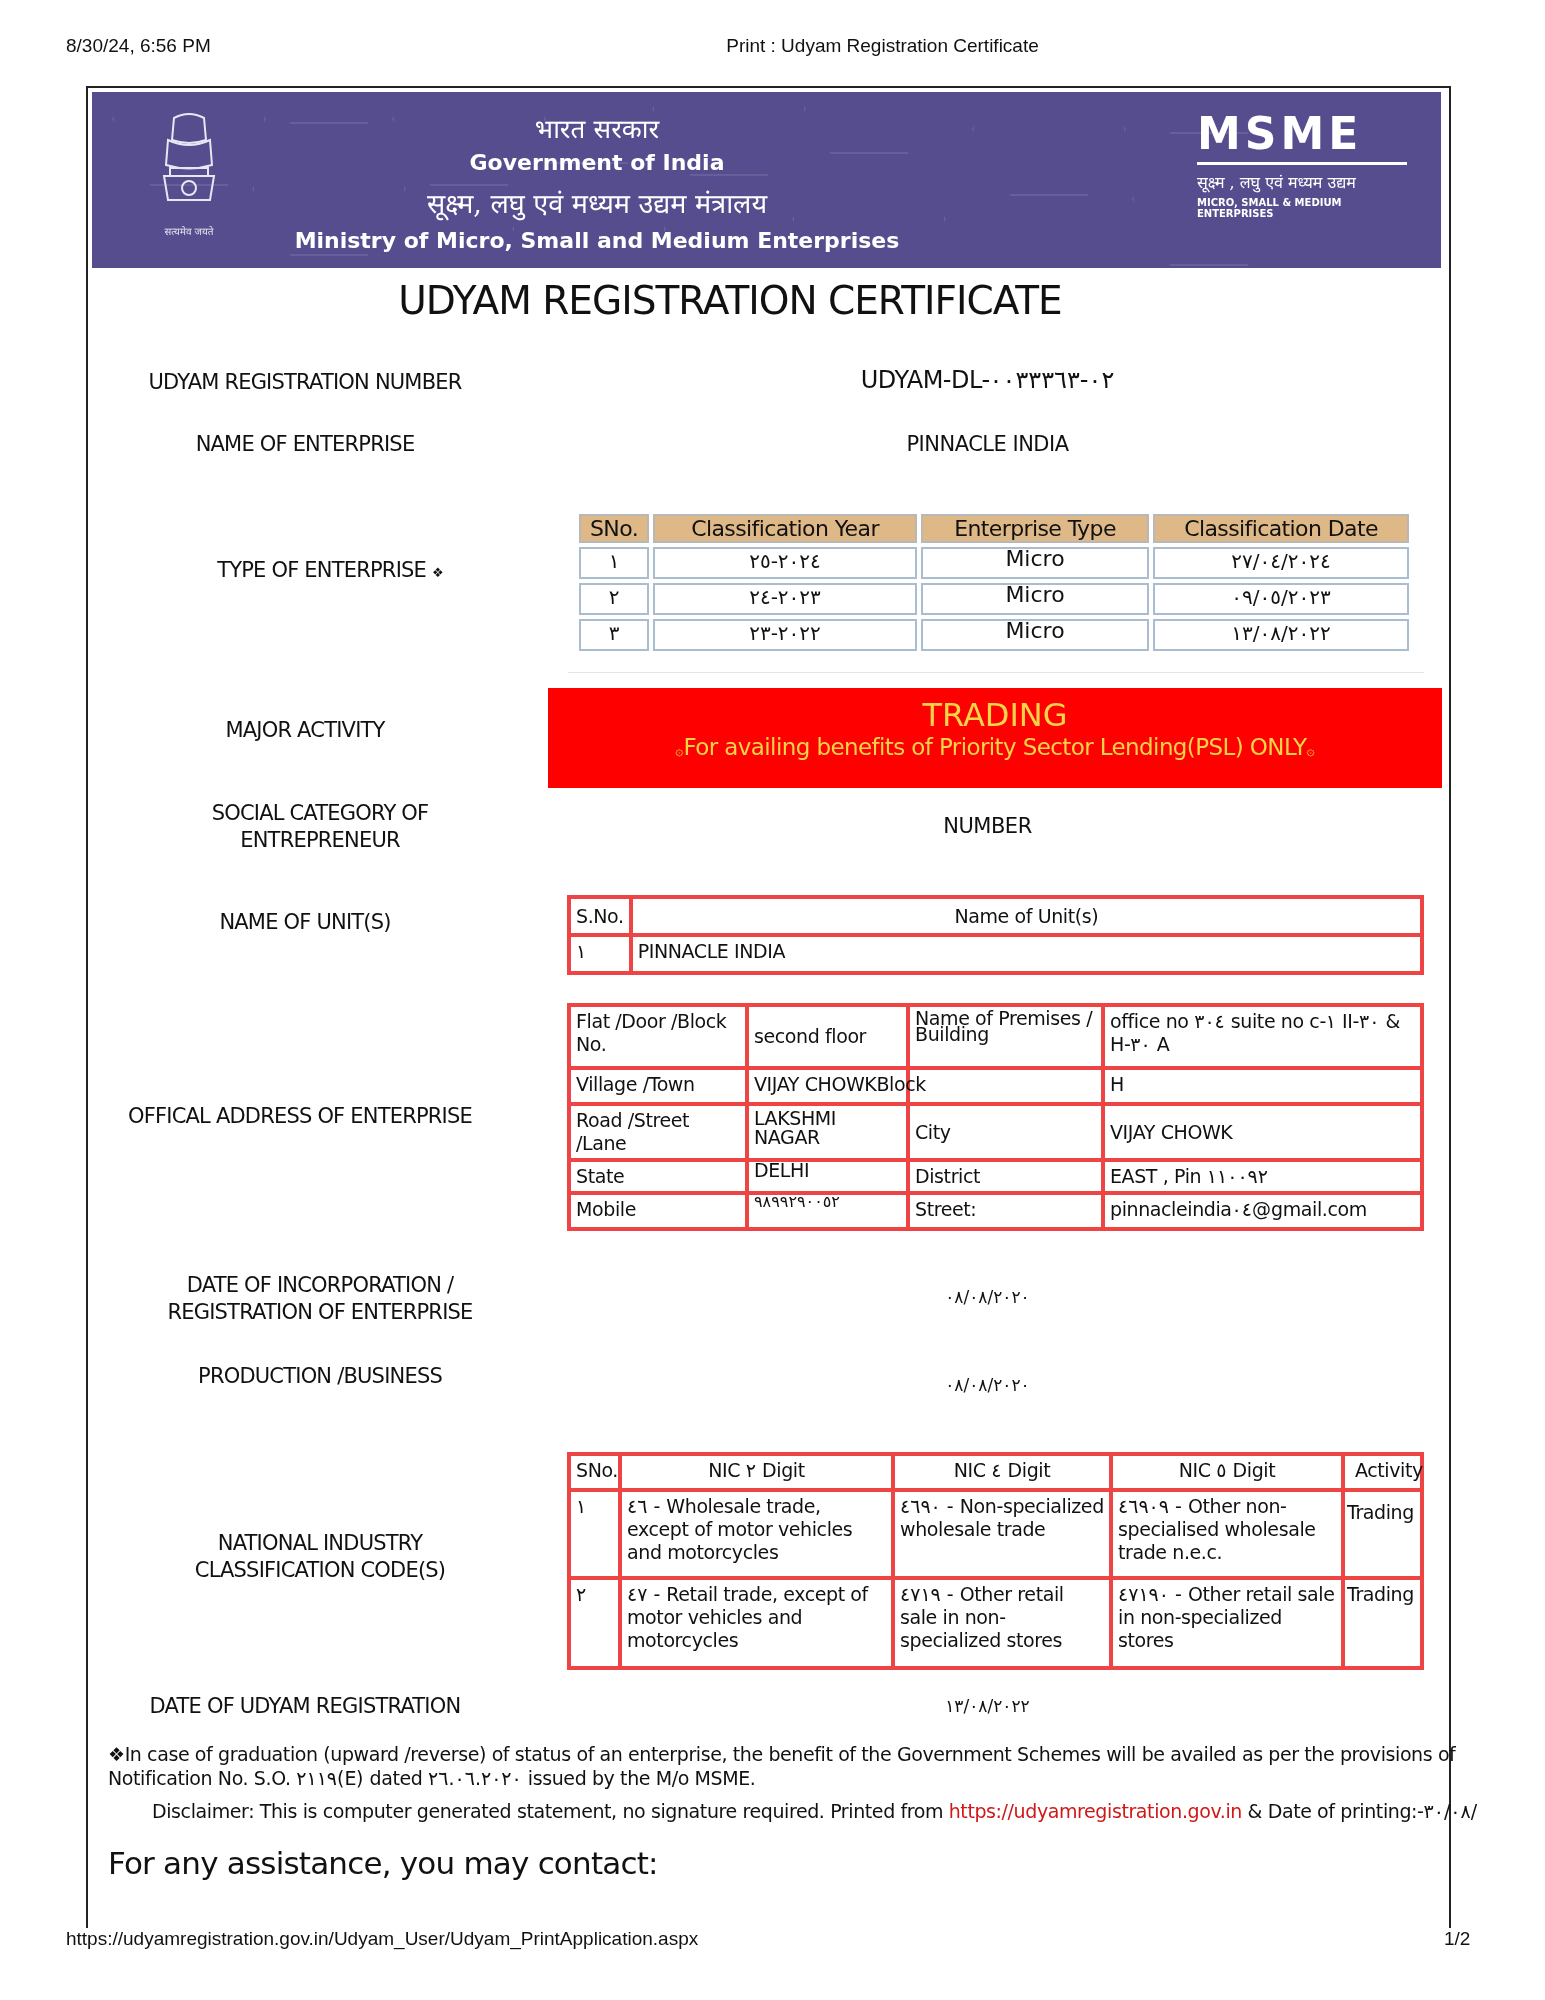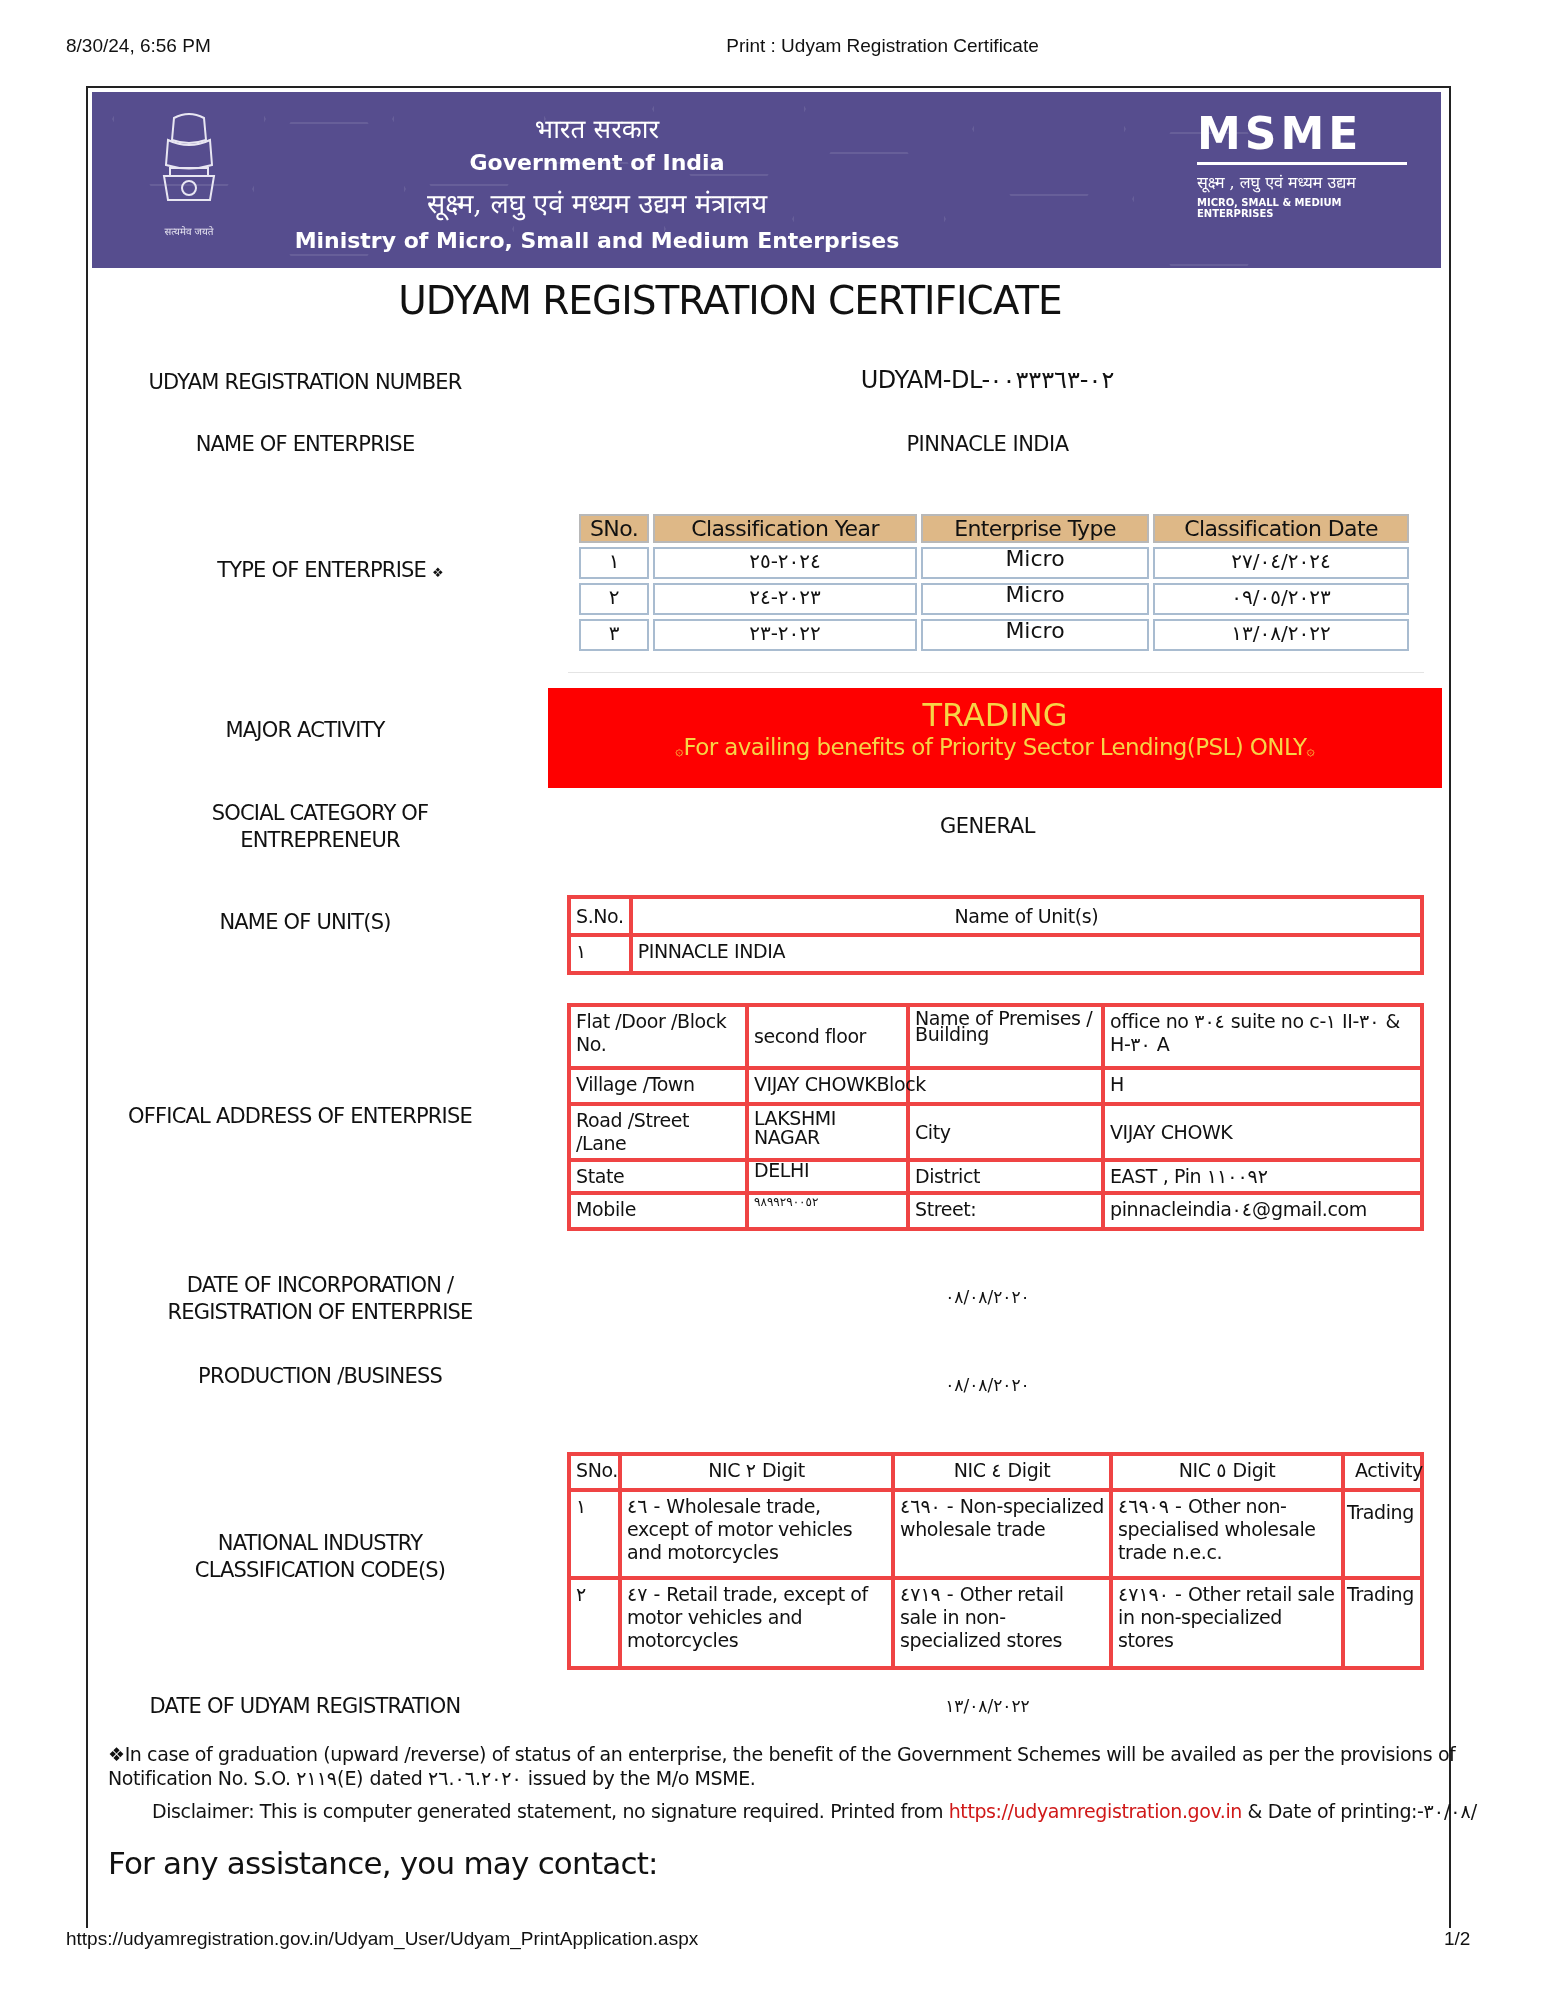--- a/index.html
+++ b/index.html
@@ -127,21 +127,21 @@
   <div class="t1">TRADING</div>
   <div class="t2">
     <span style="font-size:14px;">۞</span><span>For availing benefits of Priority Sector Lending(PSL) ONLY</span><span style="font-size:14px;">۞</span>
   </div>
 </div>
 
 <div class="abs lbl" style="left:120px; width:400px; top:800px; line-height:27px;">
   <div>SOCIAL CATEGORY OF</div>
   <div>ENTREPRENEUR</div>
 </div>
-<div class="abs val" style="left:800px; width:375px; top:814px;">GENERAL</div>
+<div class="abs val" style="left:800px; width:375px; top:814px;">NUMBER</div>
 
 <div class="abs lbl" style="left:92px; width:426px; top:910px;">NAME OF UNIT(S)</div>
 <table class="grid abs" style="left:567px; top:895px; width:857px;">
   <tbody>
       <tr style="height:38px;">
     <td style="width:46px;vertical-align:middle;">S.No.</td>
     <td style="text-align:center;vertical-align:middle;">Name of Unit(s)</td>
   </tr>
   <tr style="height:38px;">
     <td>١</td>
@@ -178,21 +178,21 @@
     <td style="vertical-align:middle;">VIJAY CHOWK</td>
   </tr>
   <tr style="height:32px;border-radius:10px;">
     <td style="vertical-align:bottom;">State</td>
     <td style="padding-top:0;line-height:16px;">DELHI</td>
     <td style="vertical-align:bottom;">District</td>
     <td style="vertical-align:bottom;">EAST , Pin ١١٠٠٩٢</td>
   </tr>
   <tr style="height:36px;">
     <td>Mobile</td>
-    <td style="font-size:12px;padding-top:0;line-height:14px;">٩٨٩٩٢٩٠٠٥٢</td>
+    <td style="font-size:16px;padding-top:0;line-height:14px;">٩٨٩٩٢٩٠٠٥٢</td>
     <td>Street:</td>
     <td>pinnacleindia٠٤@gmail.com</td>
   </tr>
 </tbody>
   </table>
 
 <div class="abs lbl" style="left:120px; width:400px; top:1272px; line-height:27px;">
   <div>DATE OF INCORPORATION /</div>
   <div>REGISTRATION OF ENTERPRISE</div>
 </div>

